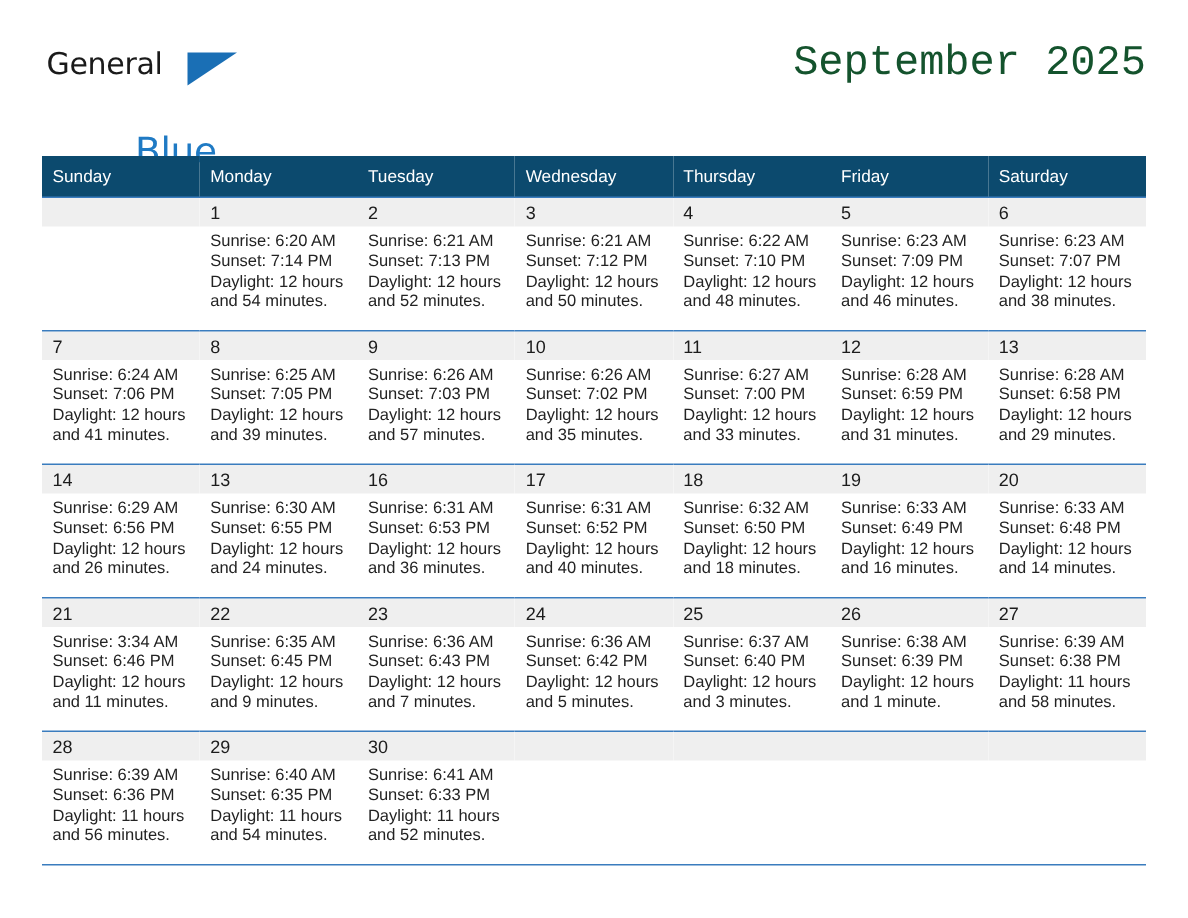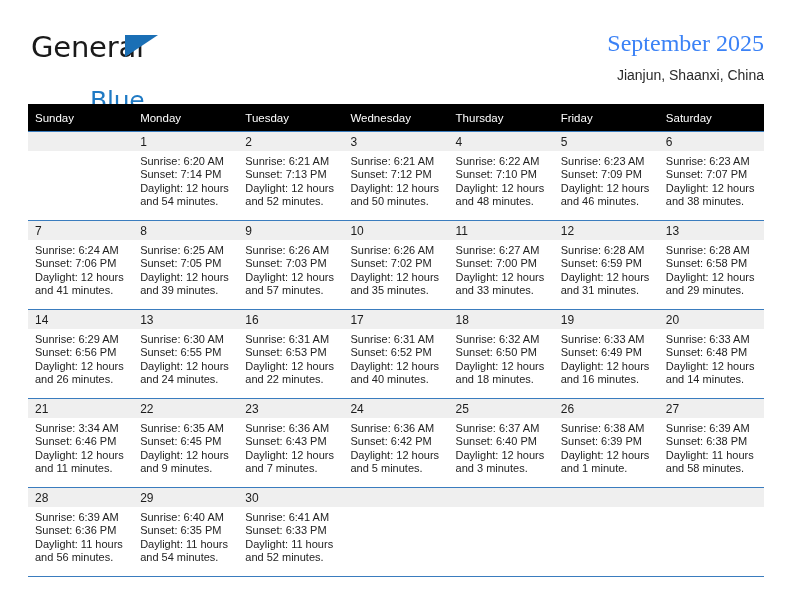--- a/index.html
+++ b/index.html
@@ -33,21 +33,21 @@
     position: absolute;
     left: 0;
     top: 0;
     width: 230px;
     height: 62px;
   }
   .brand-general {
     position: absolute;
     left: 3px;
     top: 4px;
-    font-size: 29px;
+    font-size: 20px;
     color: #1a1a1a;
     letter-spacing: -0.2px;
     font-family: "DejaVu Sans", sans-serif;
   }
   .brand-blue {
     position: absolute;
     left: 62px;
     top: 27px;
     font-size: 25px;
     color: #1f7ac4;
@@ -65,45 +65,45 @@
     border-bottom: 22px solid transparent;
   }
 
   .titles {
     position: absolute;
     right: 0;
     top: 0;
     text-align: right;
   }
   .cal-title {
-    font-size: 24px;
-    color: #3b82f6;
+    font-size: 28px;
+    color: #14532d;
     line-height: 34px;
     font-weight: normal;
-    font-family: Liberation Serif, serif;
+    font-family: Liberation Mono, monospace;
   }
   .cal-subtitle {
     font-size: 14px;
     color: #2a2a2a;
     line-height: 20px;
     margin-top: 5px;
     font-family: "Liberation Sans", sans-serif;
   }
 
   
   .calendar {
     position: absolute;
     left: 28px;
     top: 104px;
     width: 736px;
     border-collapse: collapse;
     table-layout: fixed;
   }
   .calendar th {
-    background: #000000;
+    background: #0c4a6e;
     color: #ffffff;
     font-size: 11.5px;
     font-weight: normal;
     text-align: left;
     padding: 5px 0 5px 7px;
     height: 17px;
     border: none;
   }
   .calendar td {
     vertical-align: top;
@@ -159,21 +159,20 @@
   <div class="header">
 
     <div class="brand">
       <span class="brand-general">General</span>
       <span class="brand-triangle"></span>
       <span class="brand-blue">Blue</span>
     </div>
 
     <div class="titles">
       <div class="cal-title">September 2025</div>
-      <div class="cal-subtitle">Jianjun, Shaanxi, China</div>
     </div>
 
   </div>
 
   <table class="calendar">
     <thead>
       <tr class="header-row">
         <th>Sunday</th>
         <th>Monday</th>
         <th>Tuesday</th>
@@ -365,21 +364,21 @@
               </div>
             </div>
           </td>
           <td>
             <div class="daycell">
               <div class="daynum">16</div>
               <div class="info">
                 <div>Sunrise: 6:31 AM</div>
                 <div>Sunset: 6:53 PM</div>
                 <div>Daylight: 12 hours</div>
-                <div>and 22 minutes.</div>
+                <div>and 36 minutes.</div>
               </div>
             </div>
           </td>
           <td>
             <div class="daycell">
               <div class="daynum">17</div>
               <div class="info">
                 <div>Sunrise: 6:31 AM</div>
                 <div>Sunset: 6:52 PM</div>
                 <div>Daylight: 12 hours</div>

